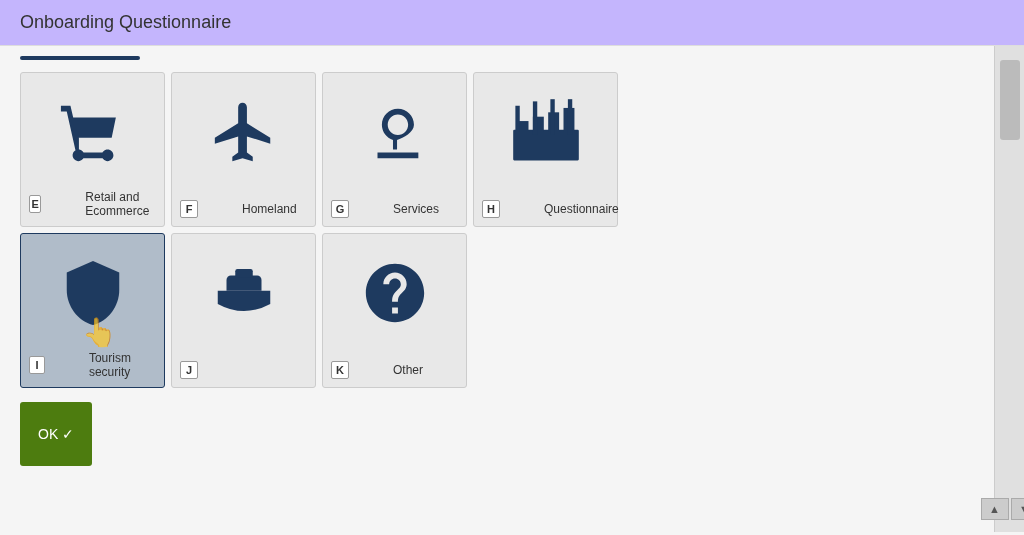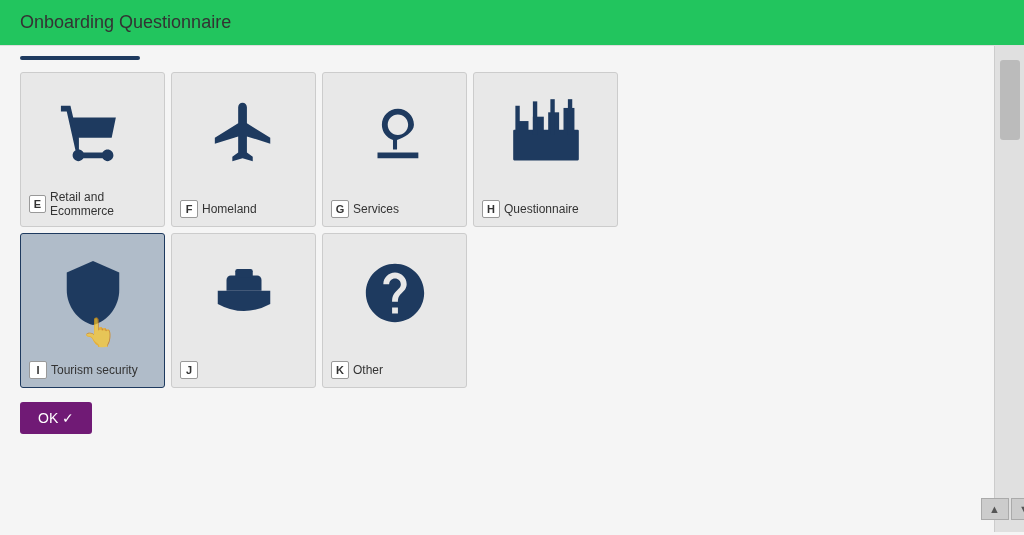--- a/index.html
+++ b/index.html
@@ -4,21 +4,21 @@
   <style>
     * { box-sizing: border-box; margin: 0; padding: 0; }
     body {
       font-family: Arial, sans-serif;
       background: #f5f5f5;
       width: 1024px;
       height: 535px;
       overflow: hidden;
     }
     .page-header {
-      background: #22c55e;
+      background: #c4b5fd;
       padding: 12px 20px;
       border-bottom: 1px solid #ddd;
     }
     .page-title {
       font-size: 18px;
       font-weight: 400;
       color: #333;
     }
     .main-content {
       display: flex;
@@ -87,29 +87,30 @@
       display: flex;
       align-items: center;
       justify-content: center;
       font-size: 11px;
       color: #333;
       font-weight: bold;
     }
     .option-text {
       font-size: 12px;
       color: #333;
+      margin-left: 40px;
     }
     .ok-button {
       display: inline-flex;
       align-items: center;
       gap: 6px;
-      background: #701a75;
+      background: #4d7c0f;
       color: #fff;
       border: none;
-      padding: 8px 18px;
+      padding: 24px 18px;
       font-size: 14px;
       border-radius: 3px;
       cursor: pointer;
       margin-top: 14px;
     }
     .scrollbar-area {
       width: 30px;
       background: #e0e0e0;
       display: flex;
       flex-direction: column;

